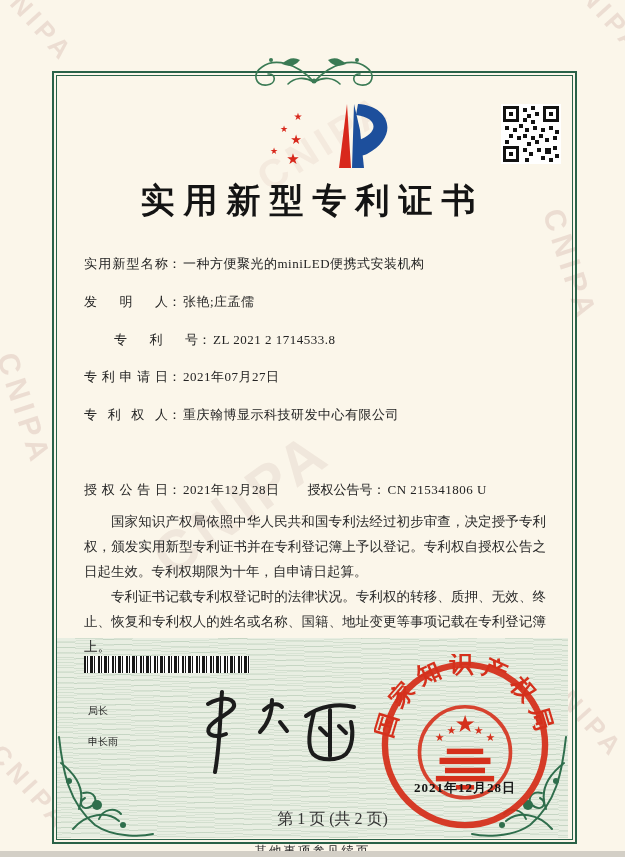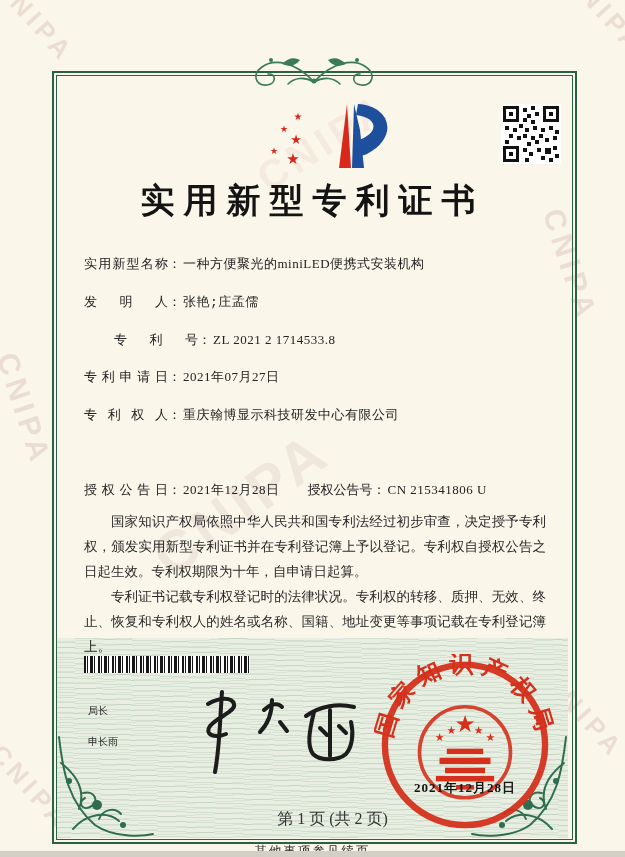--- a/index.html
+++ b/index.html
@@ -161,21 +161,21 @@
         <rect x="54" y="50" width="4" height="4"></rect>
         <rect x="24" y="54" width="4" height="4"></rect>
     </g>
   </svg>
 
   <div class="abs title" style="left:0;top:178px;">实用新型专利证书</div>
 
   <div class="frow" style="top:255px;">
     <span class="lbl">实用新型名称</span><span class="colon">：</span><span class="val">一种方便聚光的miniLED便携式安装机构</span>
   </div>
-  <div class="frow" style="top:293px;font-family:Liberation Mono, monospace;">
+  <div class="frow" style="top:293px;">
     <span class="lbl">发　明　人</span><span class="colon">：</span><span class="val">张艳;庄孟儒</span>
   </div>
   <div class="frow" style="top:331px;margin-left:30px;">
     <span class="lbl">专　利　号</span><span class="colon">：</span><span class="val">ZL 2021 2 1714533.8</span>
   </div>
   <div class="frow" style="top:368px;">
     <span class="lbl">专利申请日</span><span class="colon">：</span><span class="val">2021年07月27日</span>
   </div>
   <div class="frow" style="top:406px;">
     <span class="lbl">专 利 权 人</span><span class="colon">：</span><span class="val">重庆翰博显示科技研发中心有限公司</span>

